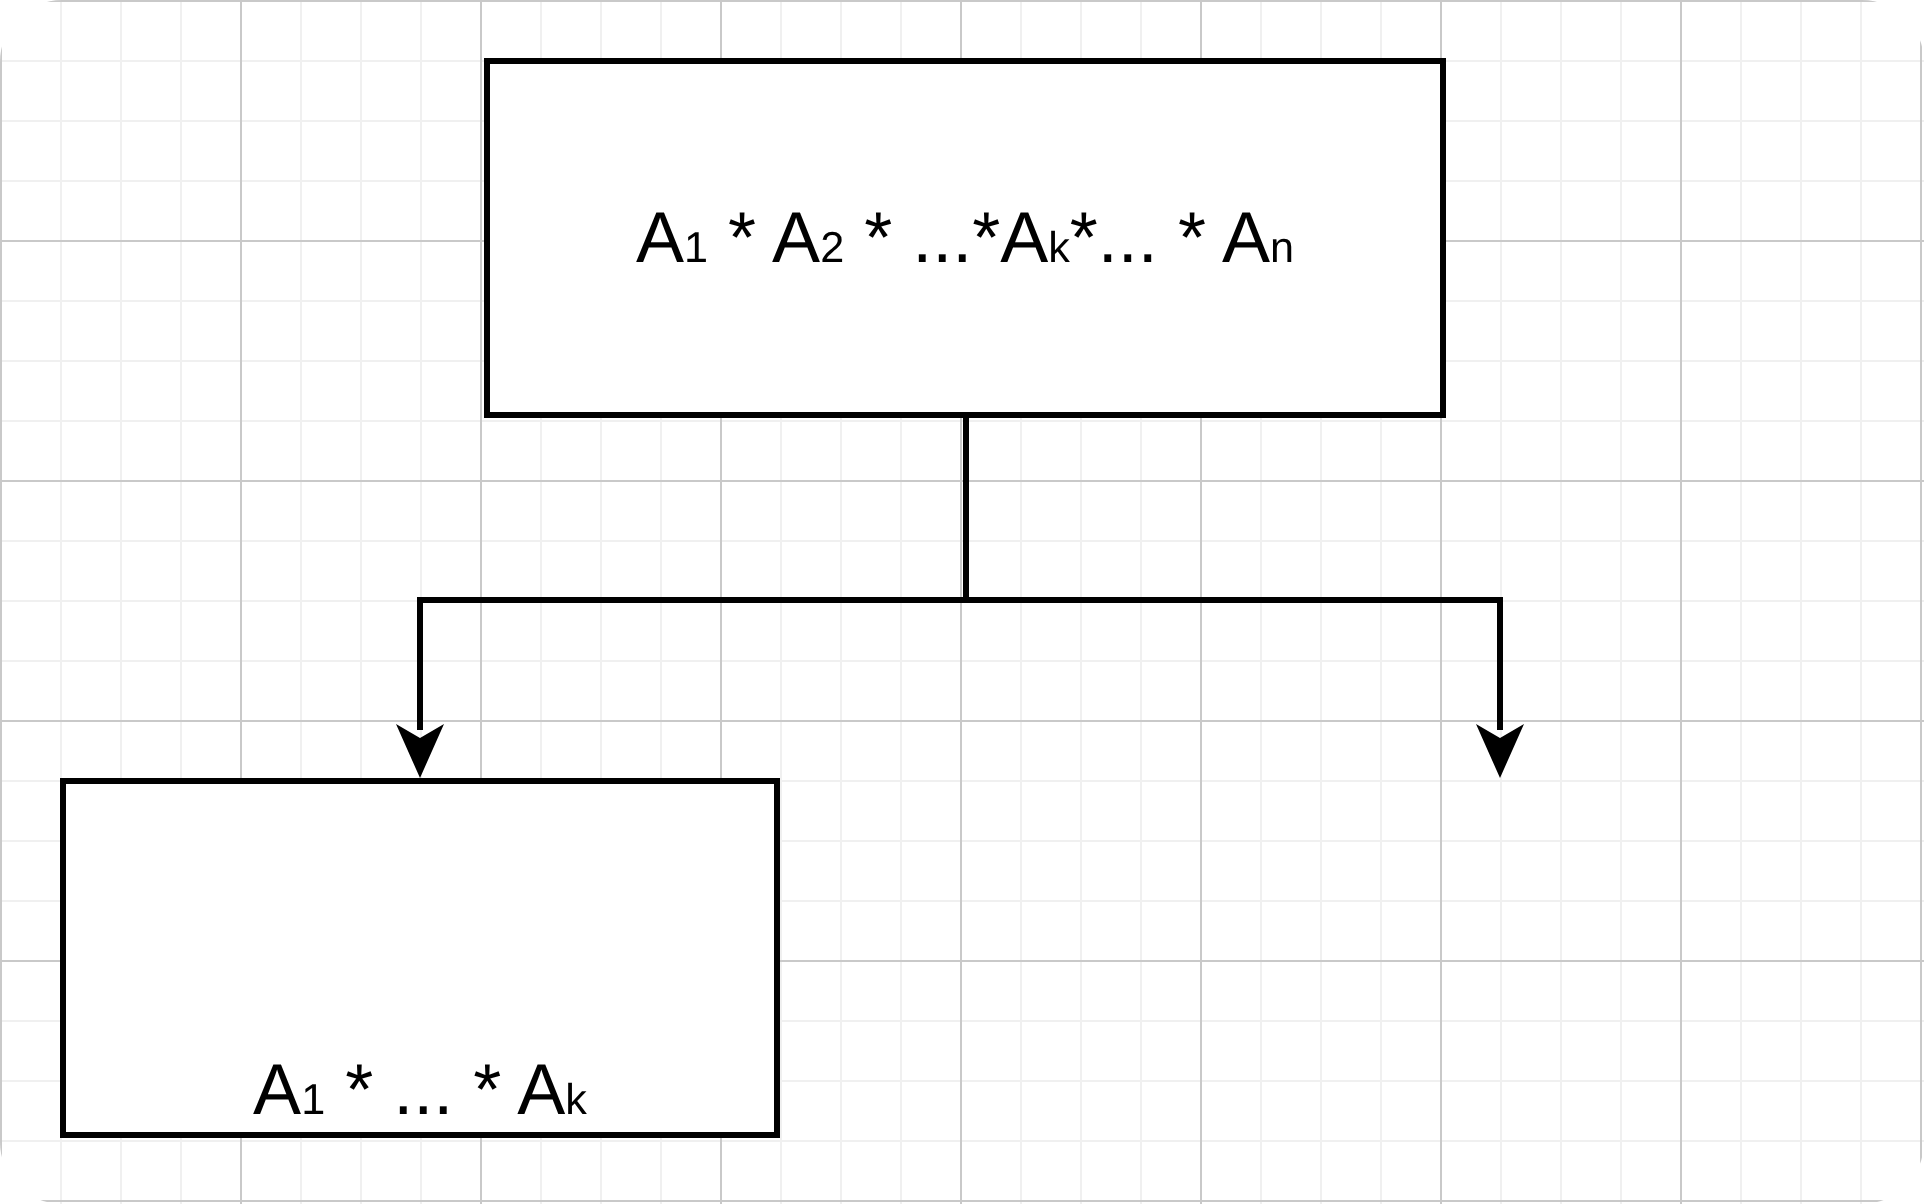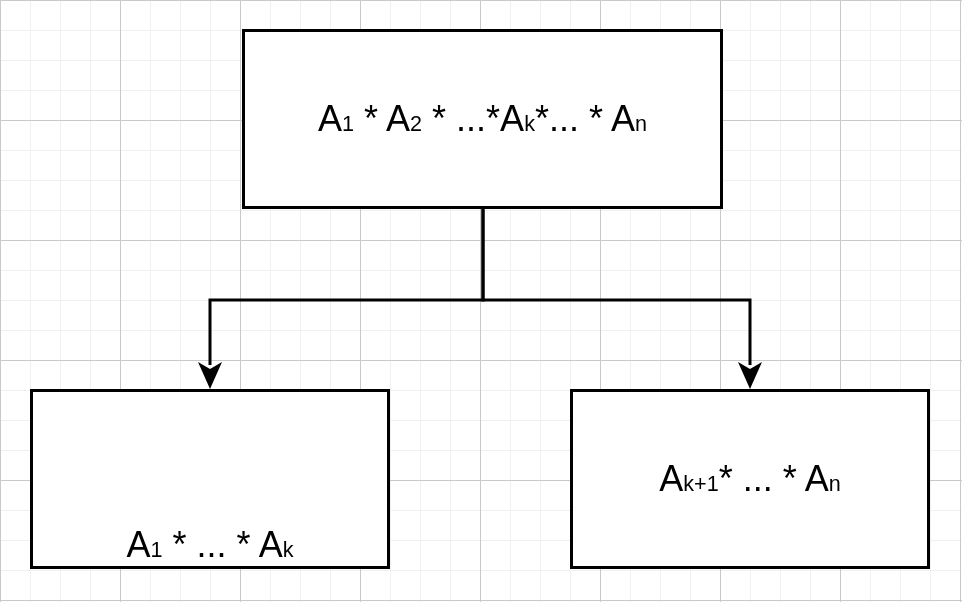--- a/index.html
+++ b/index.html
@@ -17,20 +17,21 @@
     width: 962px;
     height: 602px;
     background-color: #ffffff;
     
     background-image:
       linear-gradient(to right, #c9c9c9 1px, transparent 1px),
       linear-gradient(to bottom, #c9c9c9 1px, transparent 1px),
       linear-gradient(to right, #f0f0f0 1px, transparent 1px),
       linear-gradient(to bottom, #f0f0f0 1px, transparent 1px);
     background-size: 120px 120px, 120px 120px, 30px 30px, 30px 30px;
+    border-radius: 31px;
   }
   .edge-layer {
     position: absolute;
     left: 0;
     top: 0;
     width: 962px;
     height: 602px;
   }
   .edge-path {
     fill: none;
@@ -81,17 +82,14 @@
   </svg>
 
   <div class="node" id="node-top">
     <div class="node-label"><span>A</span><span class="sub">1</span><span> * A</span><span class="sub">2</span><span> * ...*A</span><span class="sub">k</span><span>*... * A</span><span class="sub">n</span></div>
   </div>
 
   <div class="node" id="node-left">
     <div class="node-label"><span>A</span><span class="sub">1</span><span> * ... * A</span><span class="sub">k</span></div>
   </div>
 
-  <div class="node" id="node-right">
-    <div class="node-label"><span>A</span><span class="sub">k+1</span><span>* ... * A</span><span class="sub">n</span></div>
-  </div>
 
 </div>
 
 </body></html>

